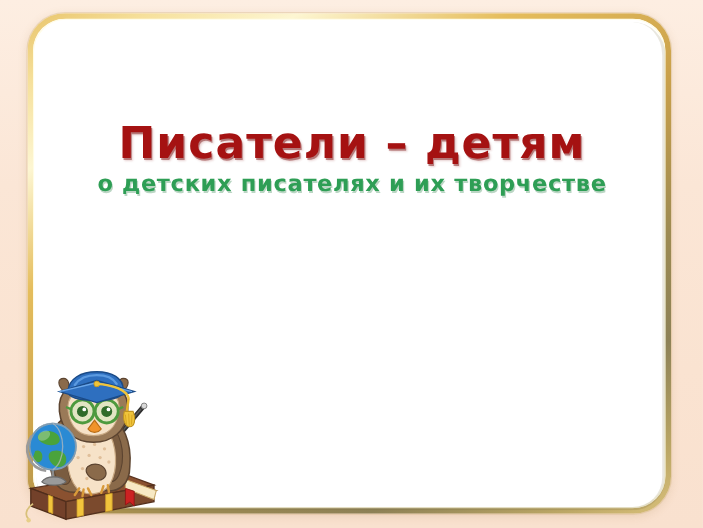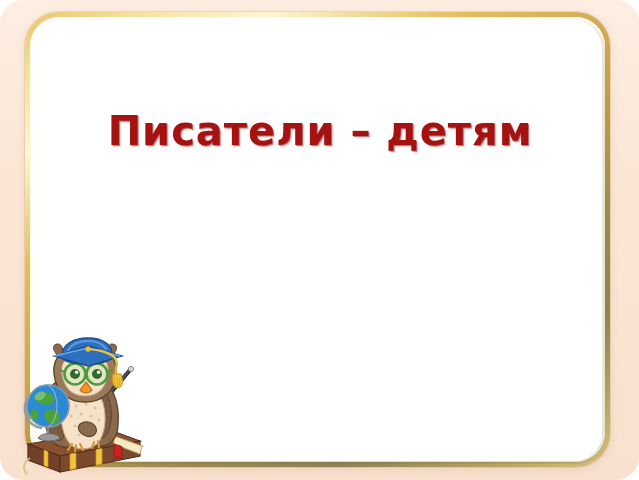--- a/index.html
+++ b/index.html
@@ -13,21 +13,20 @@
     font-family: "DejaVu Sans", sans-serif;
   }
 
   #slide {
     position: relative;
     width: 639px;
     height: 480px;
     background:
       linear-gradient(to bottom, #fdeee2 0%, #fbe6d6 35%, #fae3d1 70%, #f9e1cf 100%);
     overflow: hidden;
-    border-radius: 23px;
   }
 
   
   .frame-outer {
     position: absolute;
     left: 25px;
     top: 12px;
     width: 585px;
     height: 455px;
     border-radius: 34px;
@@ -126,20 +125,21 @@
 <body>
 
 <div id="slide">
 
   <div class="frame-outer"></div>
   <div class="frame-inner-glow"></div>
   <div class="frame-shadow-bottom"></div>
 
   <div class="text-block">
     <div class="slide-title">Писатели – детям</div>
+    <div class="slide-subtitle">о детских писателях и их творчестве</div>
   </div>
 
   <div class="owl-figure">
     <svg viewBox="0 0 140 145" xmlns="http://www.w3.org/2000/svg">
 
       <g>
 
         <path d="M14 118 L96 104 L124 114 L42 132 Z" fill="#f7e9c4" stroke="#b08b4a" stroke-width="1.2"></path>
         <path d="M16 120 L96 106" stroke="#e2cd9e" stroke-width="1"></path>
         <path d="M18 123 L98 109" stroke="#e2cd9e" stroke-width="1"></path>

